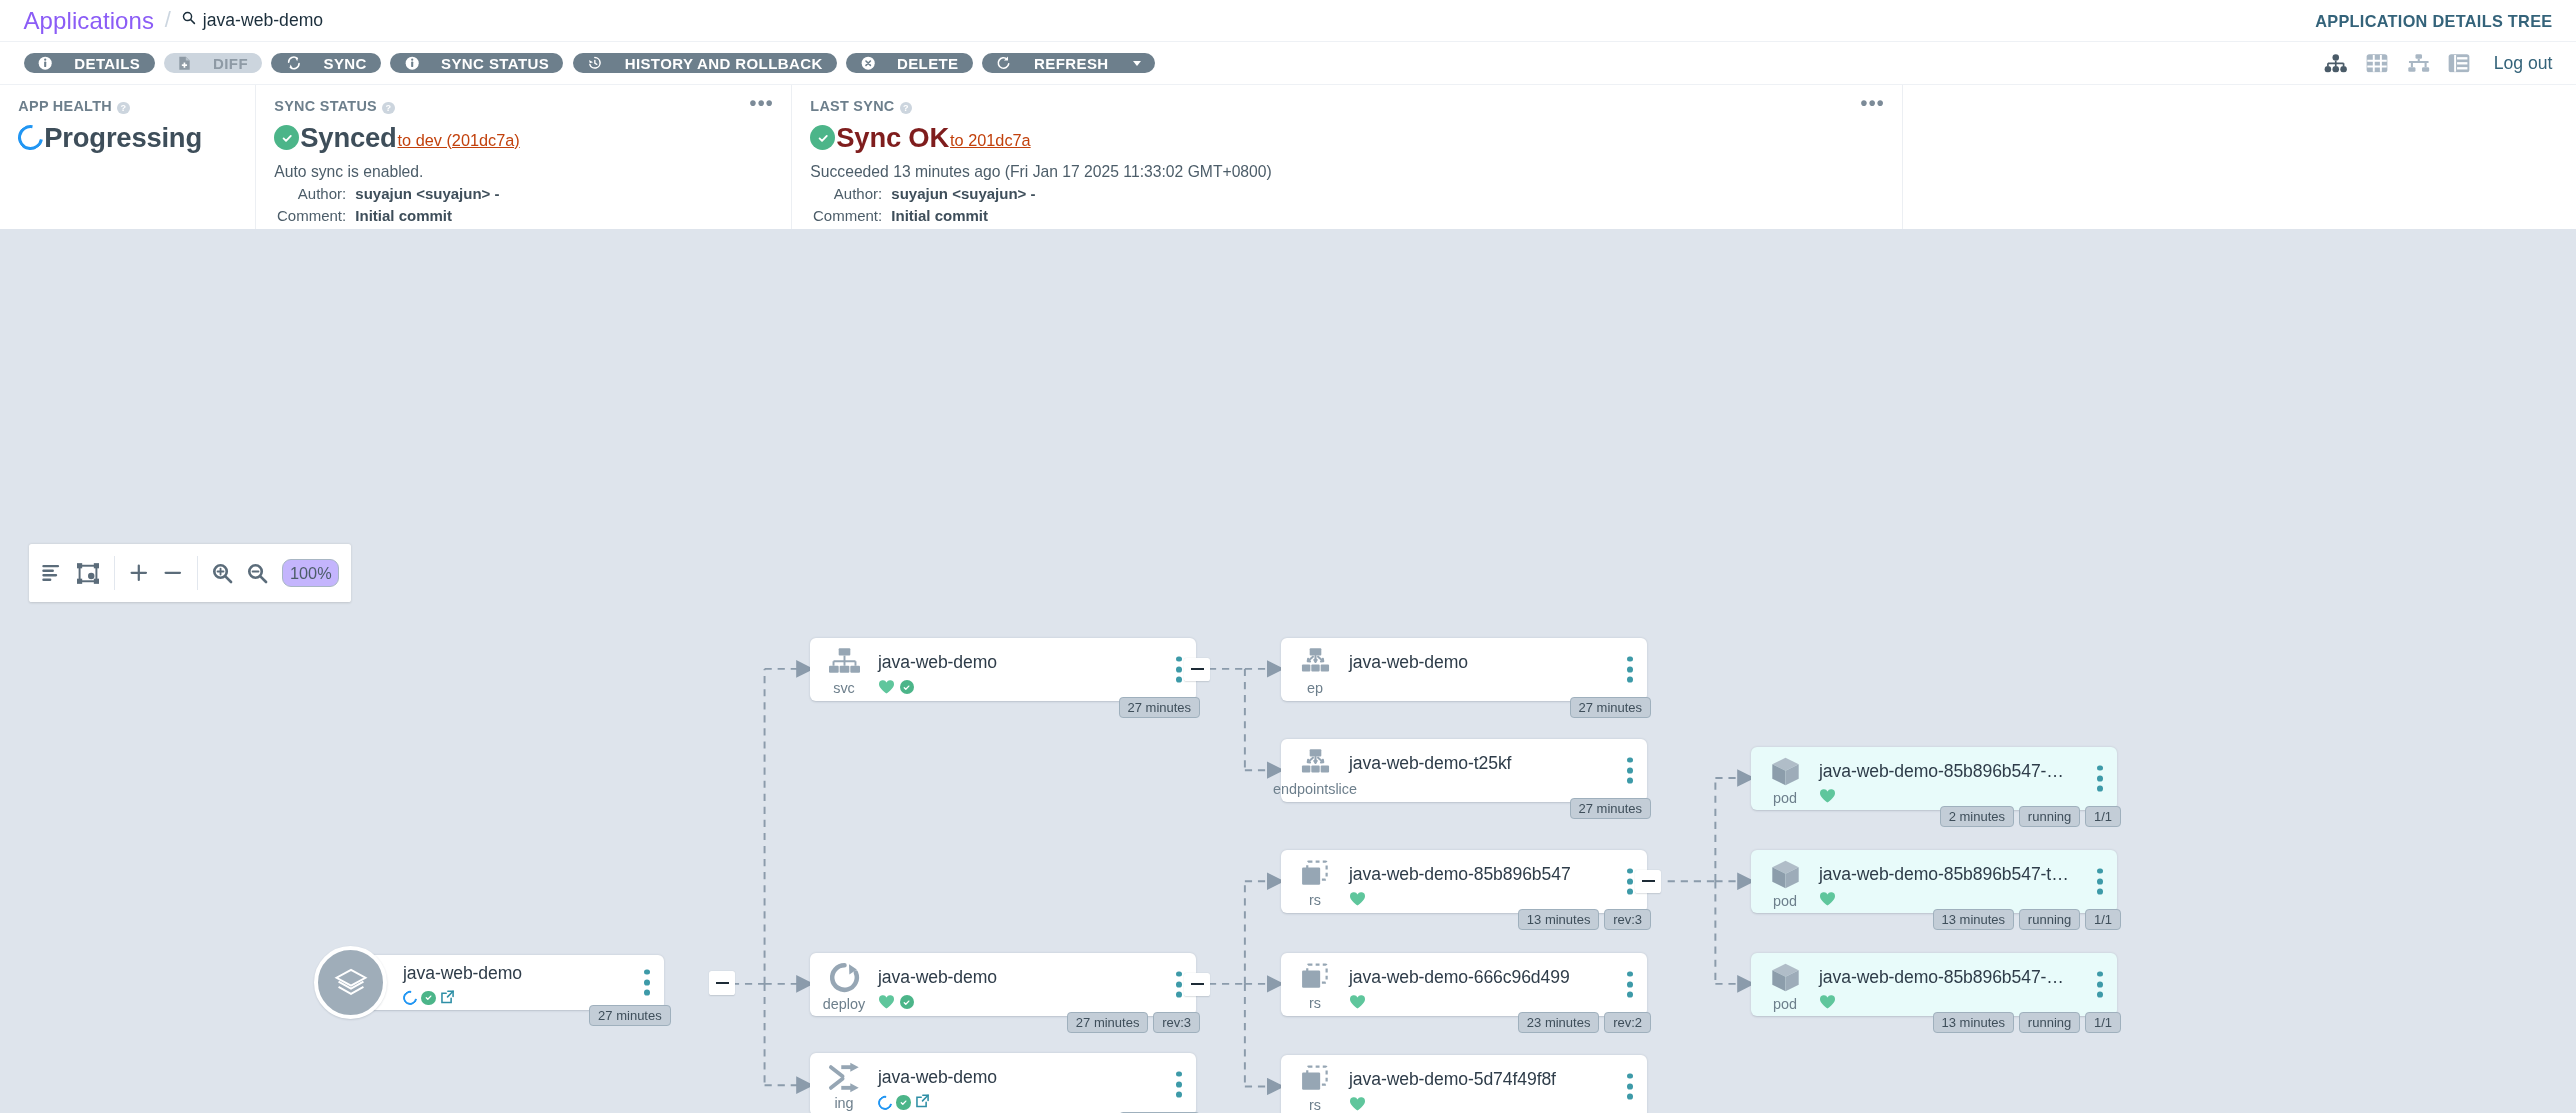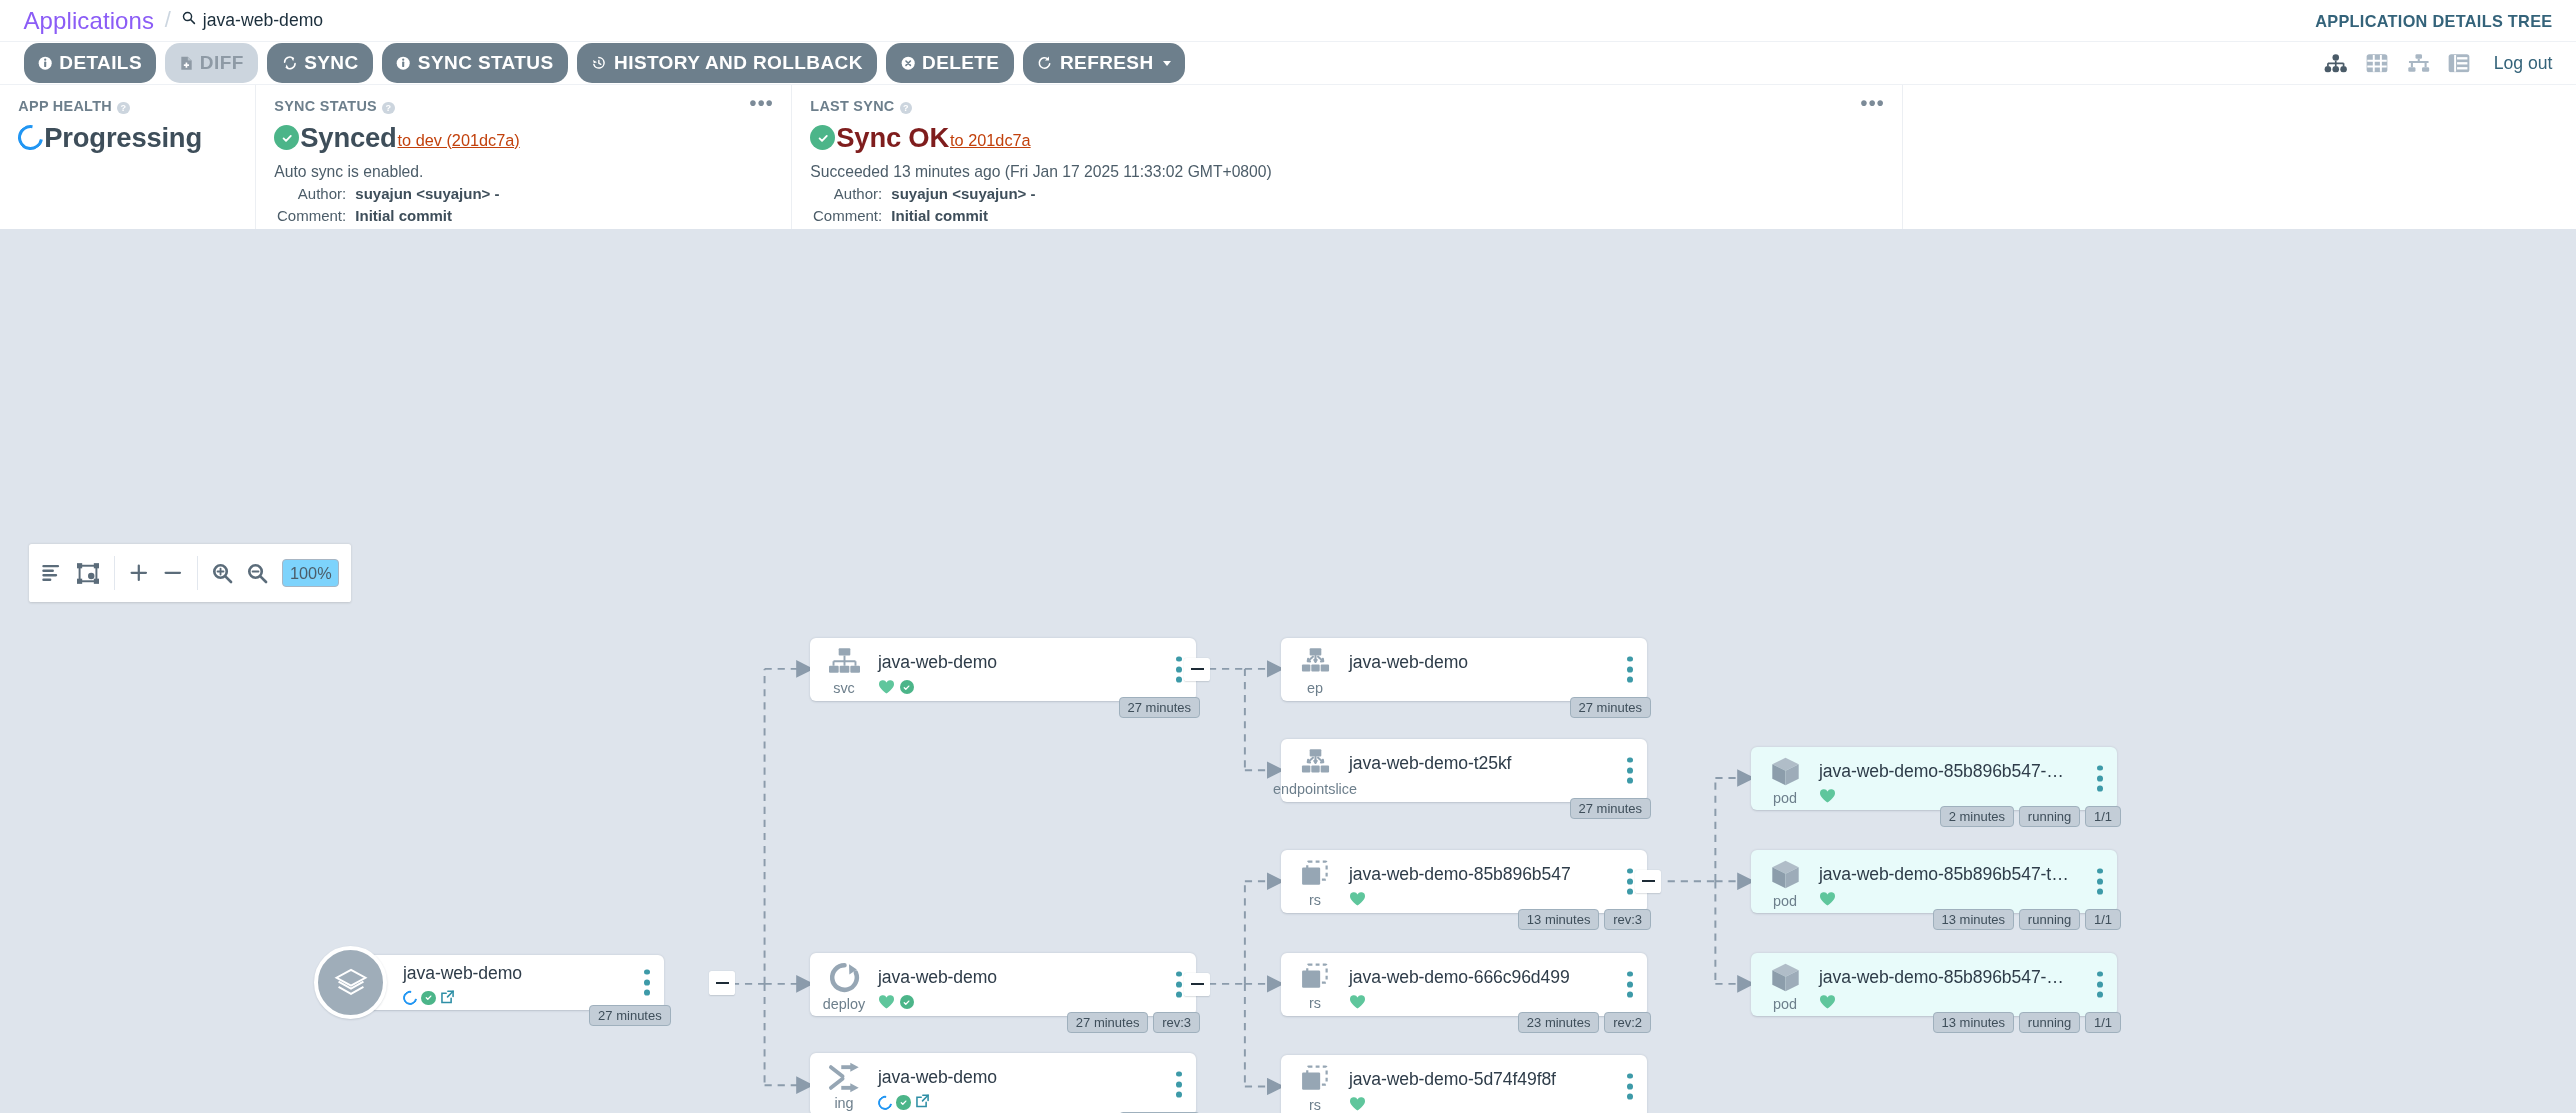--- a/index.html
+++ b/index.html
@@ -35,24 +35,24 @@
     cursor: pointer;
   }
 
   
   .toolbar {
     height: 43px; background: #fff; border-top: 0.7px solid #eef1f5;
     display: flex; align-items: center; padding: 0 23.5px; gap: 9.1px;
     position: relative;
   }
   .btn {
-    display: inline-flex; align-items: center; gap: 7px;
-    height: 40px; padding: 0 14.4px; border-radius: 15px;
+    display: inline-flex; align-items: center; gap: 22px;
+    height: 20px; padding: 0 14.4px; border-radius: 15px;
     background: #6d7f8c; color: #fff;
-    font-size: 19px; font-weight: 700; letter-spacing: 0.4px;
+    font-size: 15px; font-weight: 700; letter-spacing: 0.4px;
     cursor: pointer; white-space: nowrap; border: none;
   }
   .btn.disabled { background: #ccd5de; color: #8e9aa5; }
   .btn .ic { display: inline-flex; align-items: center; justify-content: center; }
   .btn svg { display: block; }
   .btn .caret {
     width: 0; height: 0; border-left: 4.6px solid transparent;
     border-right: 4.6px solid transparent; border-top: 5.2px solid #fff;
     margin-left: 2px;
   }
@@ -125,22 +125,22 @@
   .zoom-toolbar {
     position: absolute; left: 29px; top: 315px;
     height: 58px; background: #fff; border-radius: 2.6px;
     box-shadow: 0 0.7px 2.6px rgba(0,0,0,.14);
     display: flex; align-items: center; padding: 0 11.8px; gap: 14.4px;
     z-index: 40;
   }
   .zt-btn { cursor: pointer; display: flex; align-items: center; justify-content: center; }
   .zt-div { width: 0.7px; height: 34px; background: #e2e7ee; }
   .zoom-level {
-    border: 0.7px solid #a8b6c4; background: #7dd3fc; color: #4c5d69;
-    font-size: 16.3px; padding: 3.3px 6.5px; border-radius: 4px; cursor: text;
+    border: 0.7px solid #a8b6c4; background: #c4b5fd; color: #4c5d69;
+    font-size: 16.3px; padding: 3.3px 6.5px; border-radius: 9px; cursor: text;
   }
 
   
   .node {
     position: absolute; background: #fff; border-radius: 5.9px;
     box-shadow: 0 0.7px 2px rgba(60,75,90,.22);
     z-index: 20;
   }
   .node.pod-node { background: #e8fbfa; }
   .node-body { display: flex; height: 100%; position: relative; }

